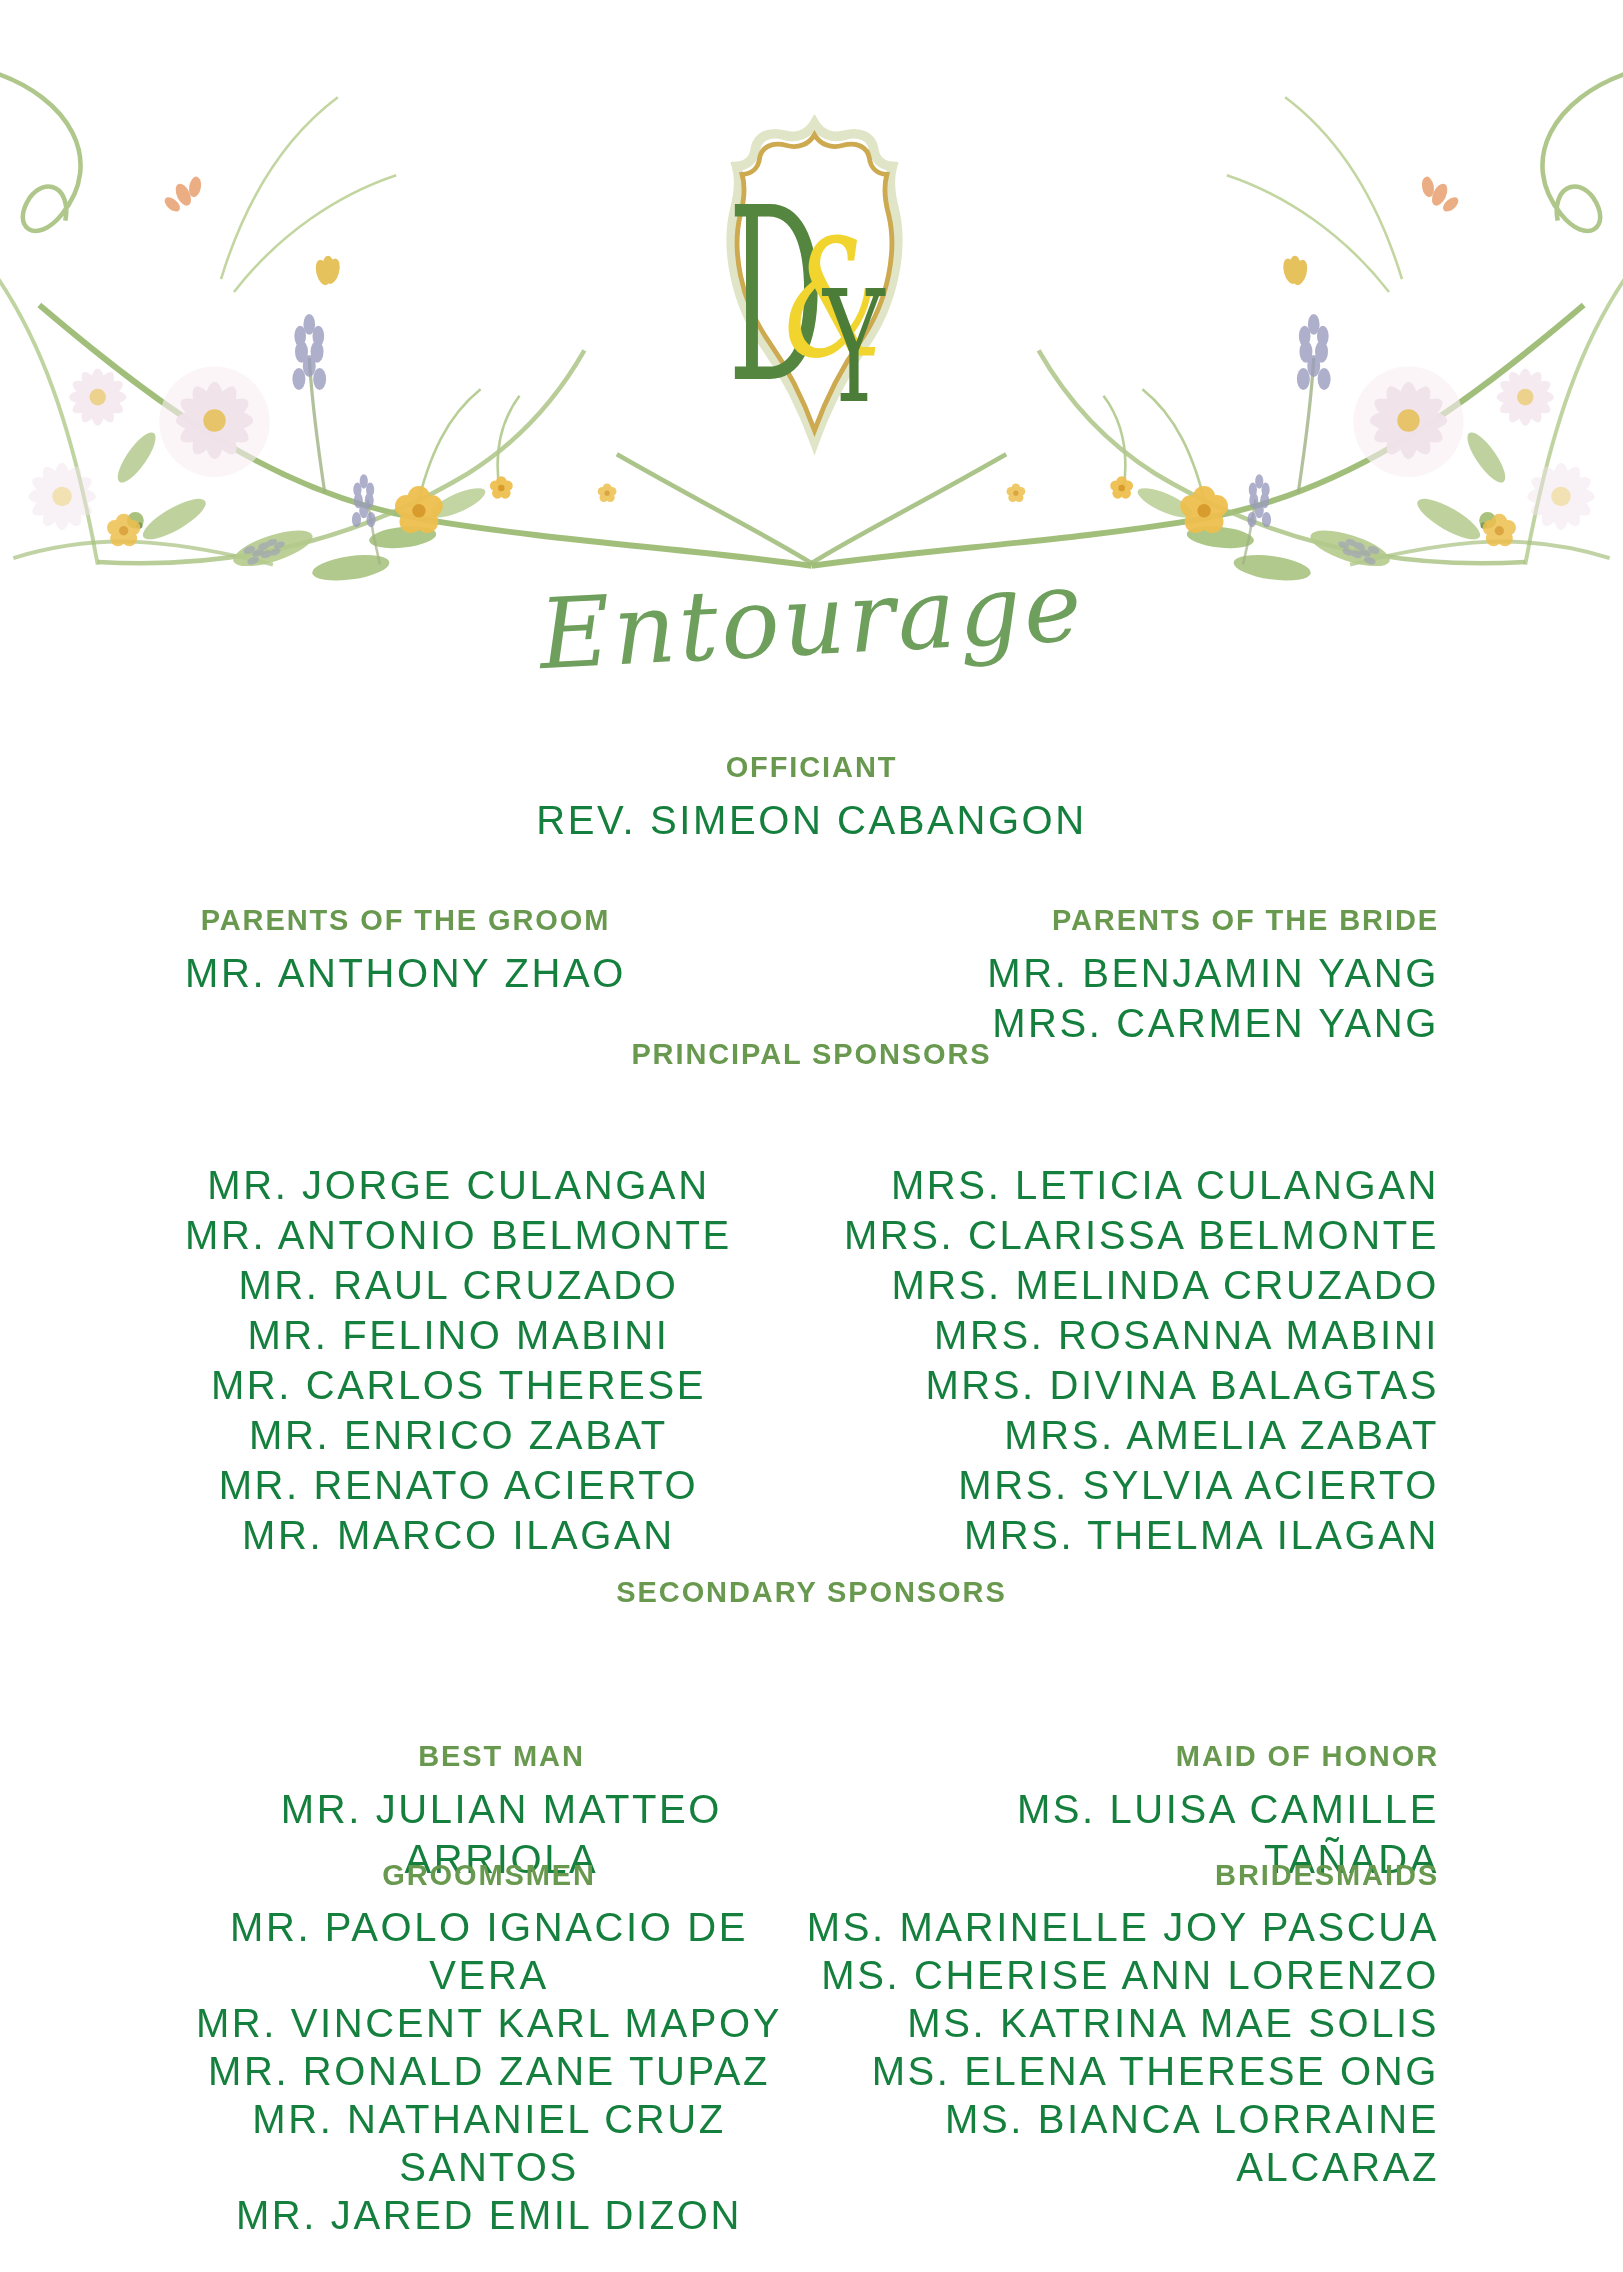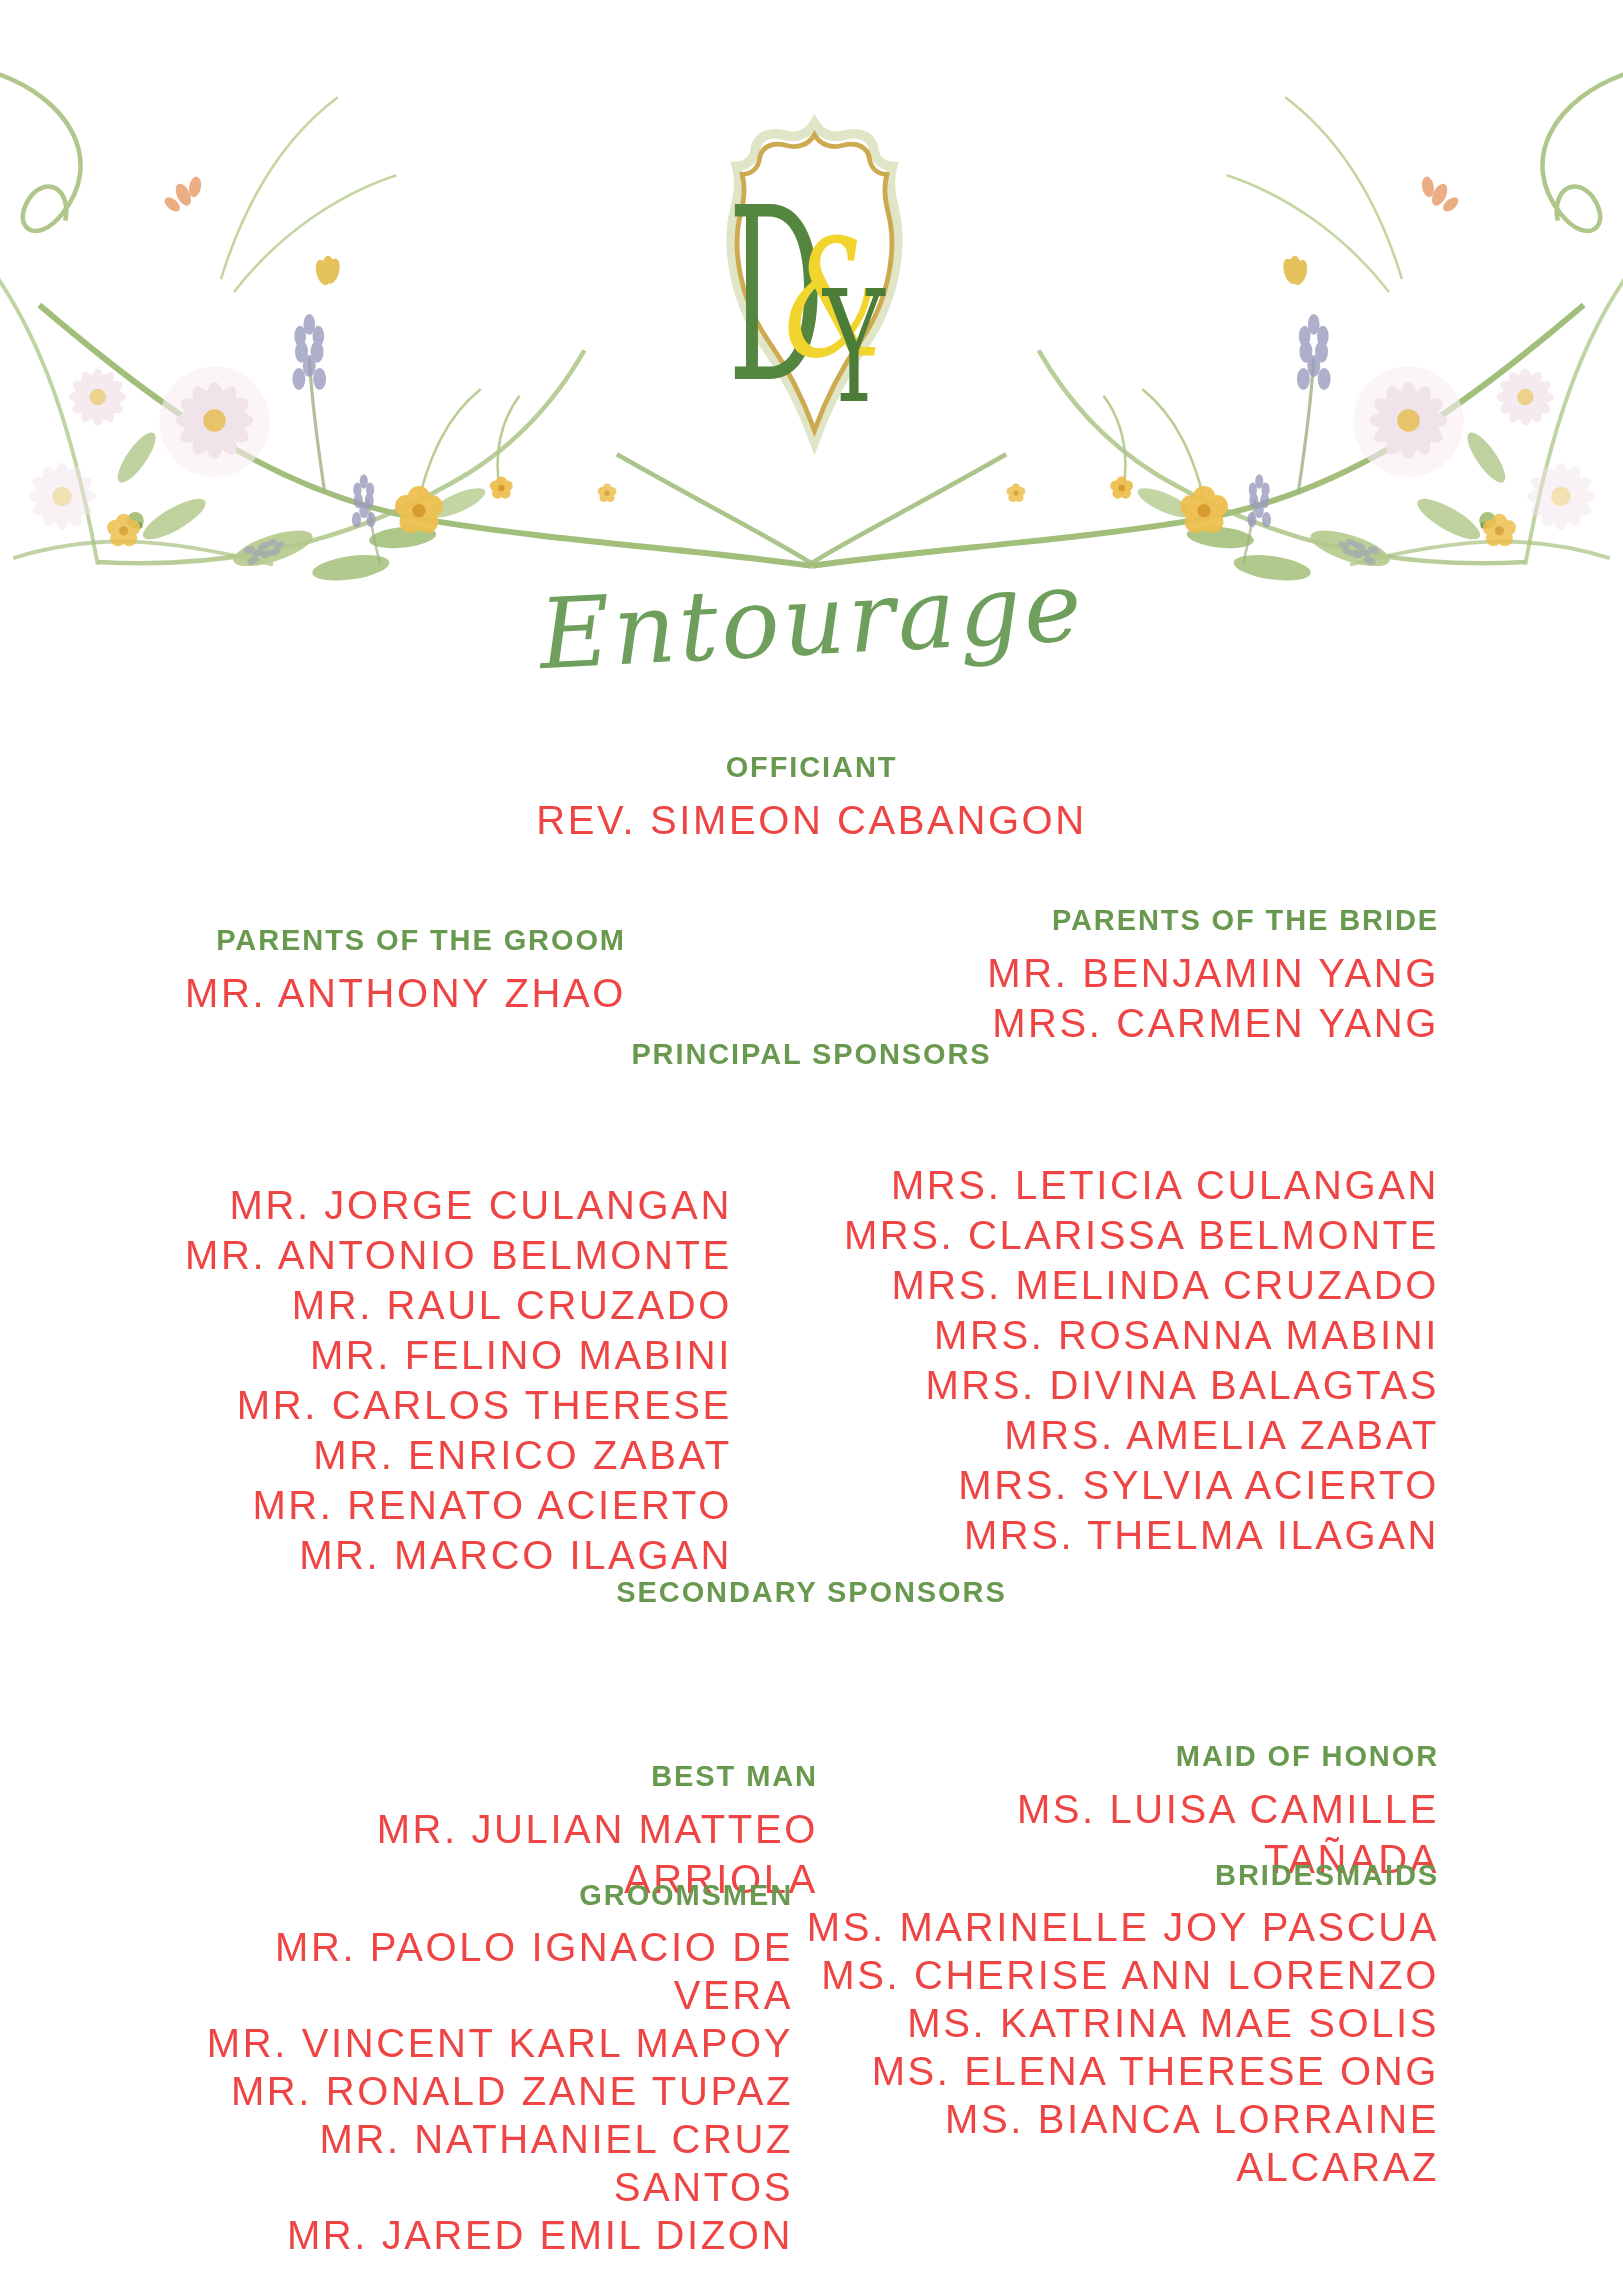--- a/index.html
+++ b/index.html
@@ -1,24 +1,24 @@
 <!DOCTYPE html>
 <html style="font-size:10.4px"><head>
 <meta charset="utf-8">
 <style>
   html,body{margin:0;padding:0;background:#ffffff;}
   .page{position:relative;width:1623px;height:2273px;background:#ffffff;overflow:hidden;
         font-family:"Liberation Sans", sans-serif;}
   .abs{position:absolute;}
   .center{left:0;width:1623px;text-align:center;}
   .cols{left:185px;width:1254px;display:flex;justify-content:space-between;}
-  .col-l{text-align:right;margin-top:20px;}
+  .col-l{text-align:center;}
   .col-r{text-align:right;}
   .h{font-weight:700;font-size:29px;line-height:38px;letter-spacing:1.9px;color:#68994f;}
-  .n{font-weight:400;font-size:40px;line-height:50px;letter-spacing:2.6px;color:#ef4444;}
+  .n{font-weight:400;font-size:40px;line-height:50px;letter-spacing:2.6px;color:#15803d;}
   .n-tight{line-height:48px;}
   .gap{height:9px;}
   .script{font-family:"DejaVu Serif", serif;font-style:italic;font-weight:400;
           font-size:97px;color:#6f9f5c;letter-spacing:3.2px;transform:rotate(-3deg);}
   svg text{font-family:"DejaVu Serif", serif;}
 </style>
 </head>
 <body>
 
 <div class="page">

